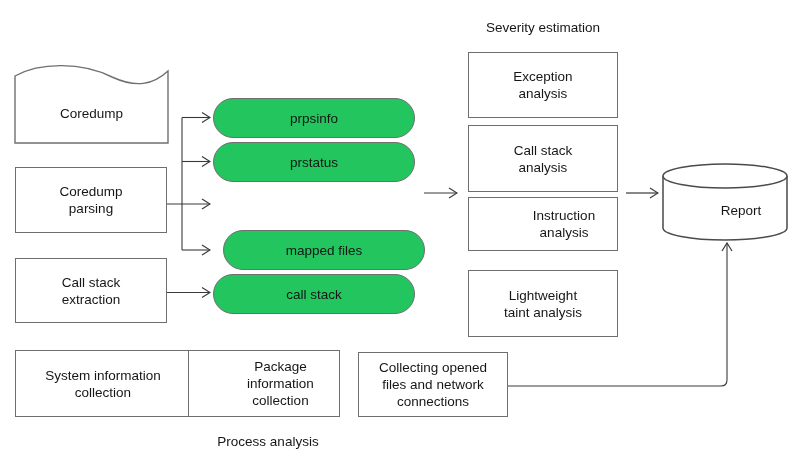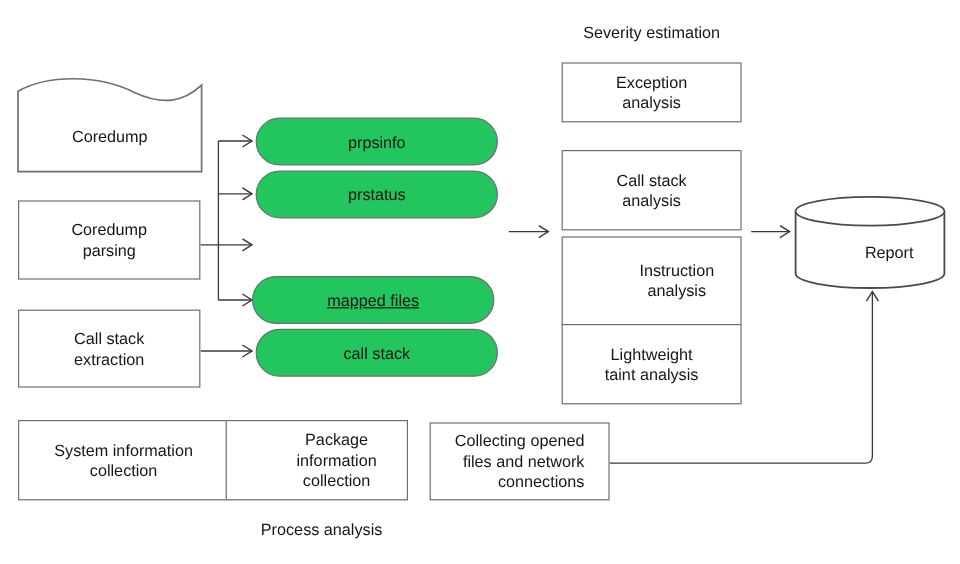--- a/index.html
+++ b/index.html
@@ -74,35 +74,35 @@
   <div class="label title" style="left:190px; top:432px; width:156px; height:18px;">Process analysis</div>
 
   <div class="label plain" style="left:15px; top:85px; width:153px; height:56px;">Coredump</div>
   <div class="label box" style="left:15px; top:167px; width:152px; height:66px;">Coredump
 parsing</div>
   <div class="label box" style="left:15px; top:258px; width:152px; height:65px;">Call stack
 extraction</div>
 
   <div class="label pill" style="left:213px; top:98px; width:202px; height:40px;">prpsinfo</div>
   <div class="label pill" style="left:213px; top:142px; width:202px; height:40px;">prstatus</div>
-  <div class="label pill" style="left:210px; top:230px; width:202px; height:40px;text-decoration:underline;">mapped files</div>
+  <div class="label pill" style="left:223px; top:230px; width:202px; height:40px;">mapped files</div>
   <div class="label pill" style="left:213px; top:274px; width:202px; height:40px;">call stack</div>
 
-  <div class="label box" style="left:468px; top:52px; width:150px; height:50px;">Exception
+  <div class="label box" style="left:468px; top:52px; width:150px; height:66px;">Exception
 analysis</div>
   <div class="label box" style="left:468px; top:125px; width:150px; height:67px;">Call stack
 analysis</div>
-  <div class="label box" style="left:468px; top:197px; width:150px; height:74px;padding-left:42px;">Instruction
+  <div class="label box" style="left:468px; top:197px; width:150px; height:54px;padding-left:42px;">Instruction
 analysis</div>
   <div class="label box" style="left:468px; top:270px; width:150px; height:67px;">Lightweight
 taint analysis</div>
 
   <div class="label box" style="left:15px; top:350px; width:176px; height:67px;">System information
 collection</div>
   <div class="label box" style="left:188px; top:350px; width:152px; height:67px;padding-left:33px;">Package information
 collection</div>
-  <div class="label box" style="left:358px; top:352px; width:150px; height:65px;text-align:right;">Collecting opened
+  <div class="label box" style="left:358px; top:352px; width:150px; height:65px;">Collecting opened
 files and network
 connections</div>
 
   <div class="label plain" style="left:663px; top:188px; width:124px; height:44px;padding-left:32px;">Report</div>
 
 </div>
 
 </body></html>

